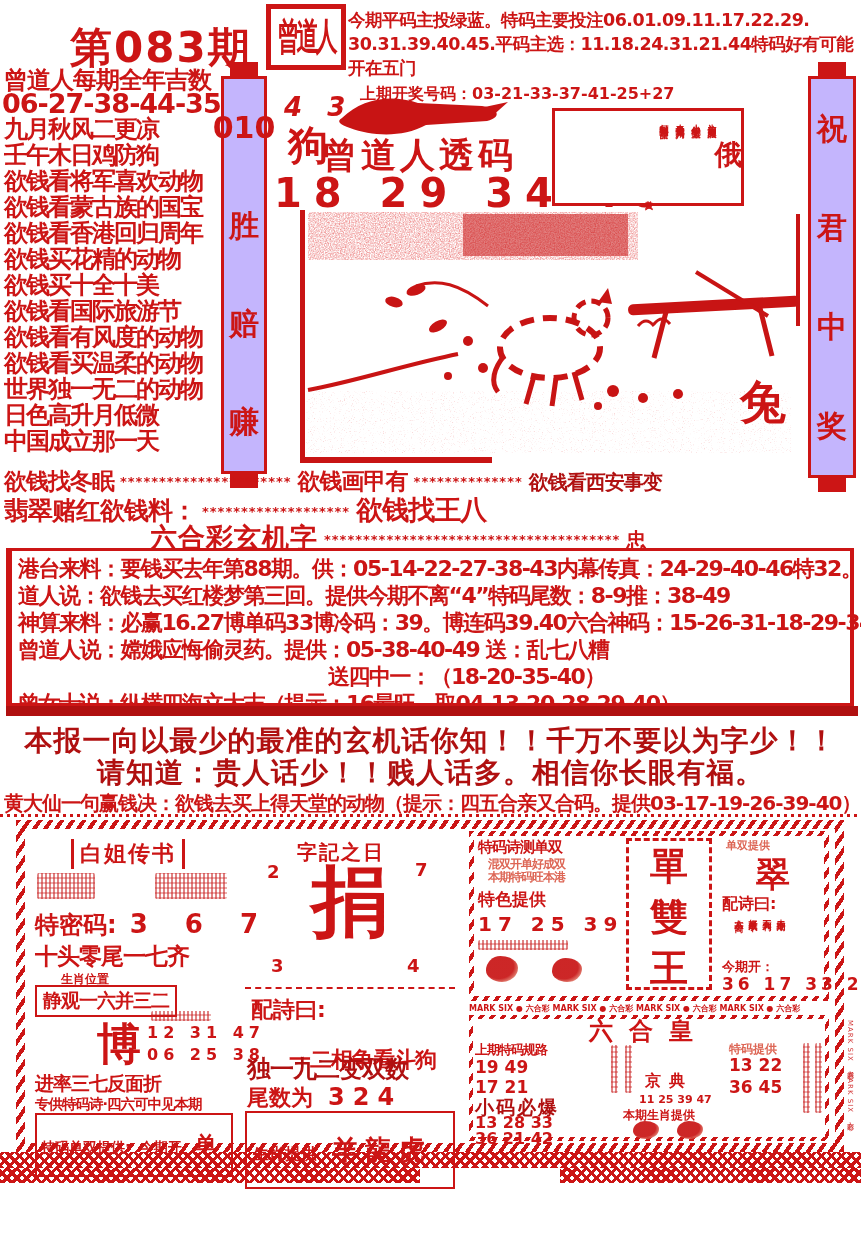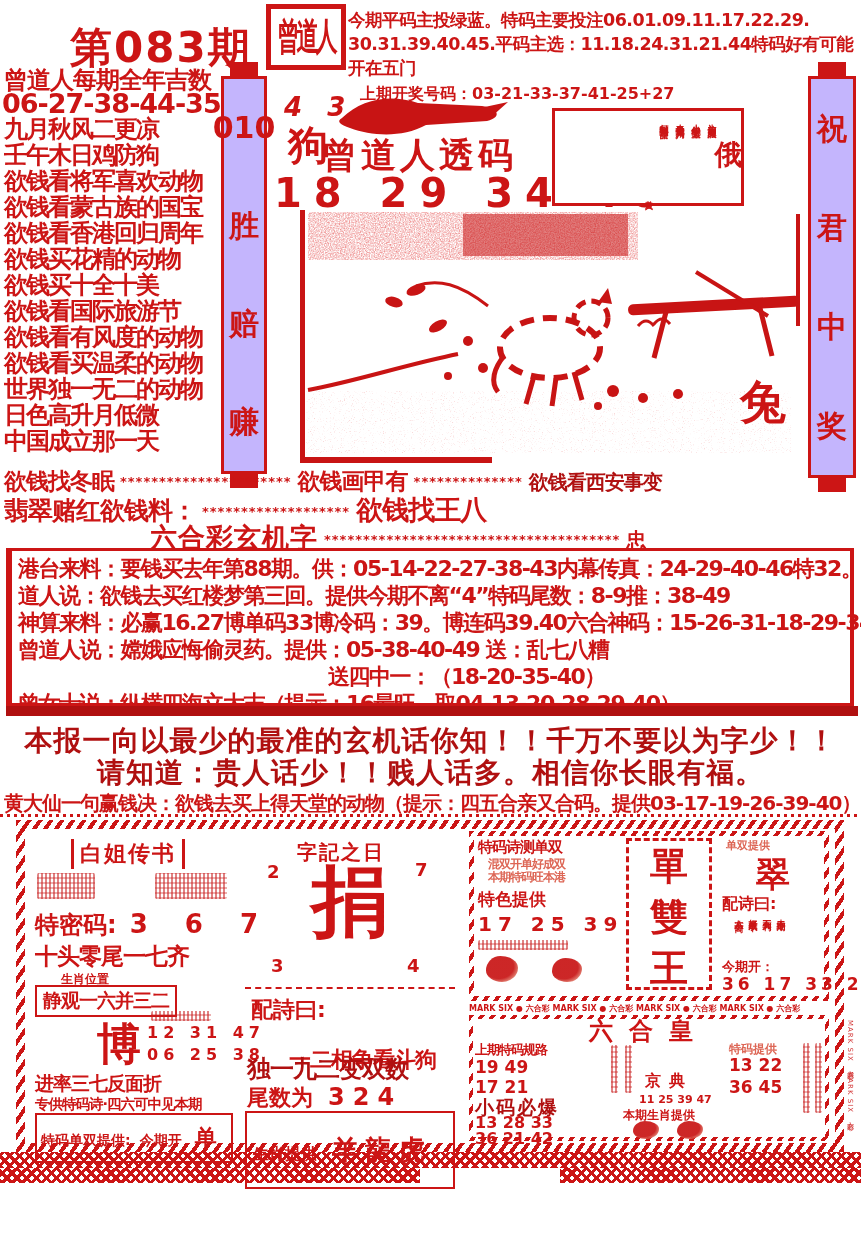--- a/index.html
+++ b/index.html
@@ -208,21 +208,21 @@
         </div>
         <div class="abs b" style="left:0;top:102px;font-size:23px;letter-spacing:-1px;">十头零尾一七齐</div>
         <div class="abs b" style="left:2px;top:132px;font-size:12px;margin-left:24px;">生肖位置</div>
         <div class="abs b boxed" style="left:0;top:146px;font-size:19px;padding:1px 6px;letter-spacing:-1px;">静观一六并三二</div>
         <div class="abs b serif" style="left:62px;top:176px;font-size:44px;">博</div>
         <div class="abs smudge" style="left:116px;top:172px;width:60px;height:10px;"></div>
         <div class="abs b" style="left:112px;top:184px;font-size:16px;letter-spacing:5px;">12 31 47</div>
         <div class="abs b" style="left:112px;top:206px;font-size:16px;letter-spacing:5px;">06 25 38</div>
         <div class="abs b" style="left:0;top:232px;font-size:19px;letter-spacing:-1px;">进率三七反面折</div>
         <div class="abs b" style="left:0;top:256px;font-size:14.5px;letter-spacing:-1px;">专供特码诗·四六可中见本期</div>
-        <div class="abs boxed" style="left:0;top:274px;width:198px;padding:8px 4px;">
+        <div class="abs boxed" style="left:0;top:274px;width:198px;padding:15px 4px;">
           <span class="b" style="font-size:14px;">特码单双提供:</span>
           <span class="b" style="font-size:14px;margin-left:4px;">今期开</span>
           <span class="b" style="font-size:22px;margin-left:8px;">单</span>
         </div>
       </div>
 
       <div class="abs" style="left:220px;top:10px;width:214px;height:298px;">
         <div class="abs b" style="left:52px;top:0;font-size:20px;letter-spacing:2px;">字記之日</div>
         <div class="abs b" style="left:22px;top:22px;font-size:18px;">2</div>
         <div class="abs b" style="left:170px;top:20px;font-size:18px;">7</div>

